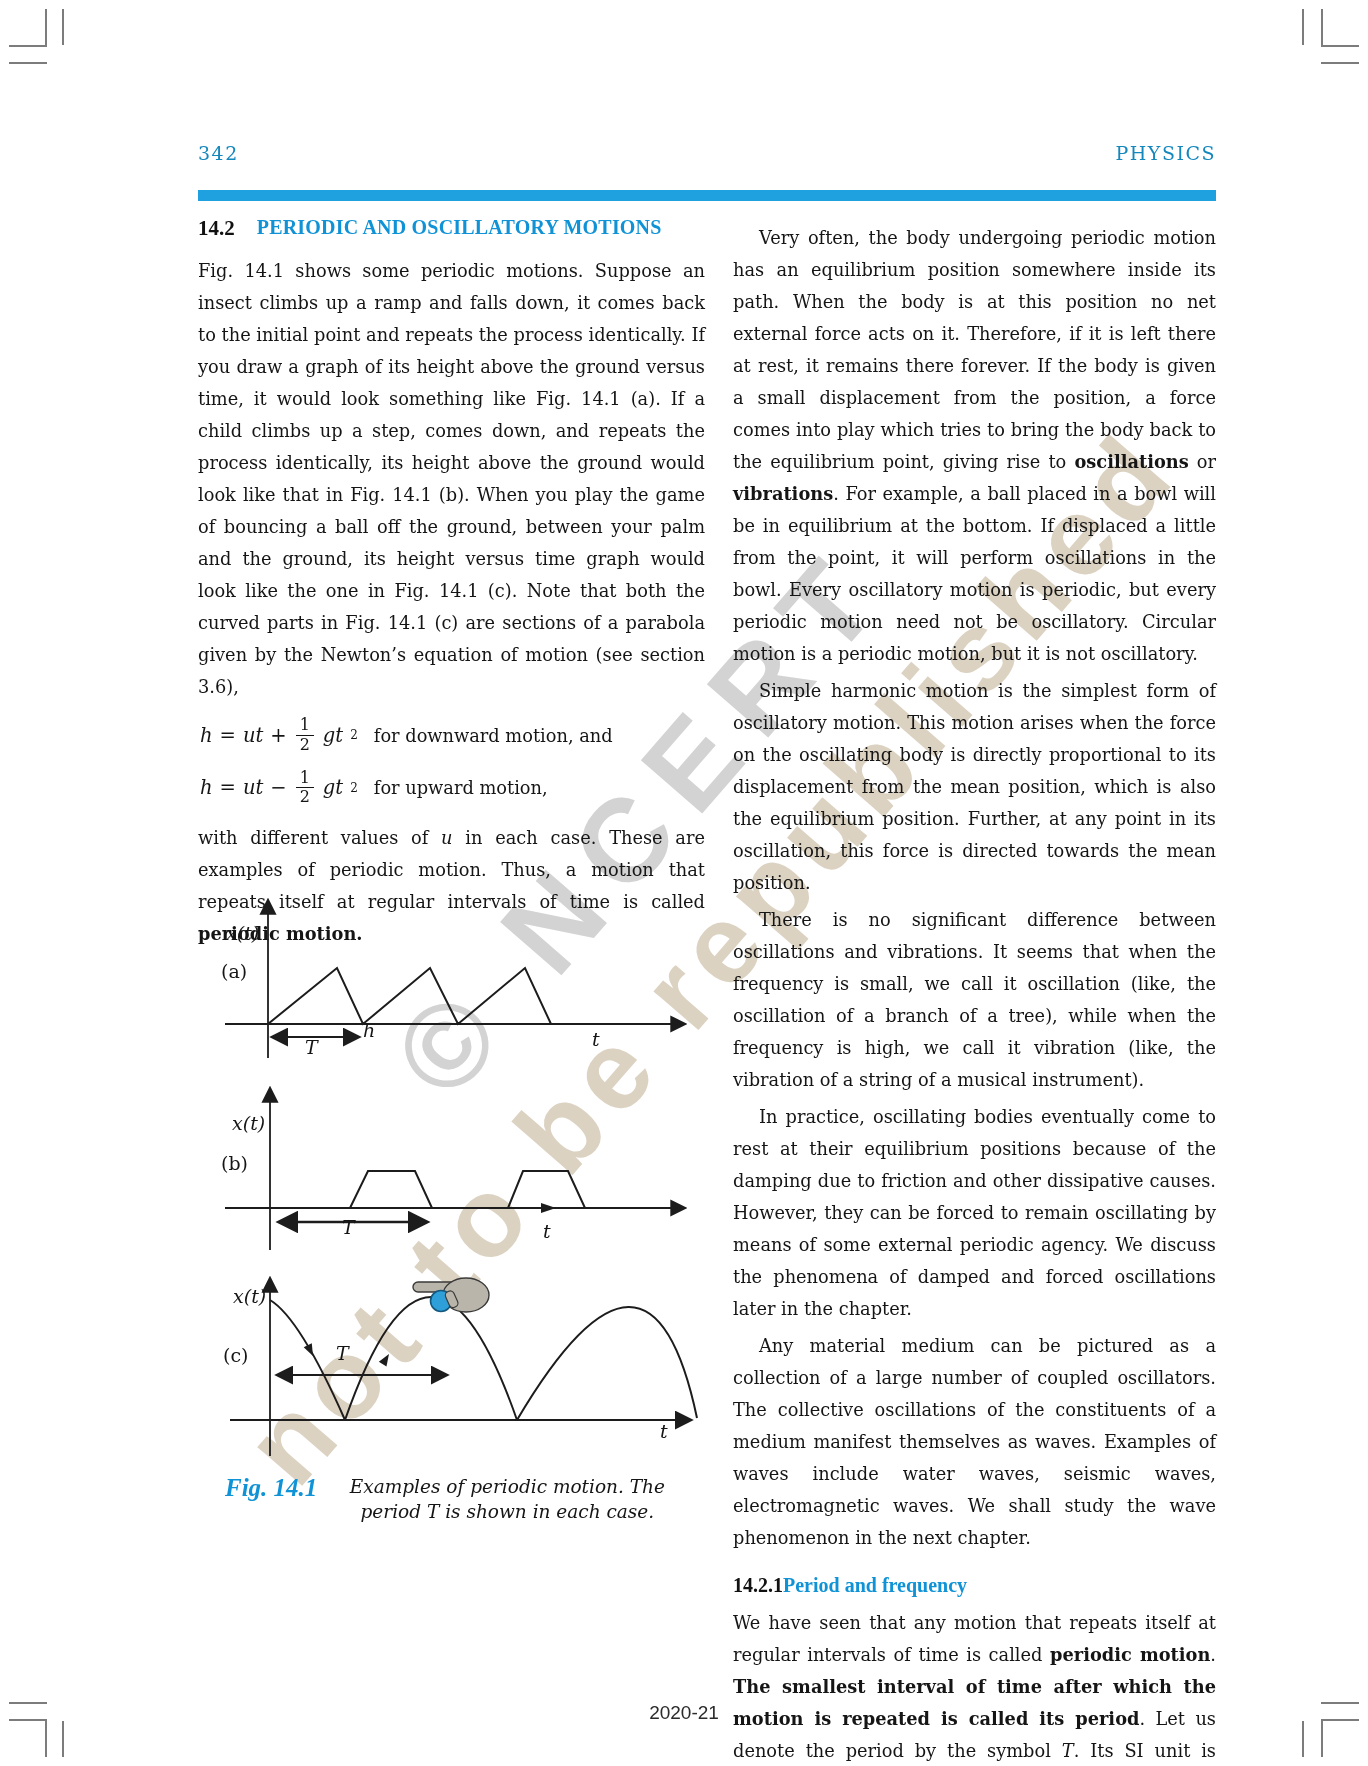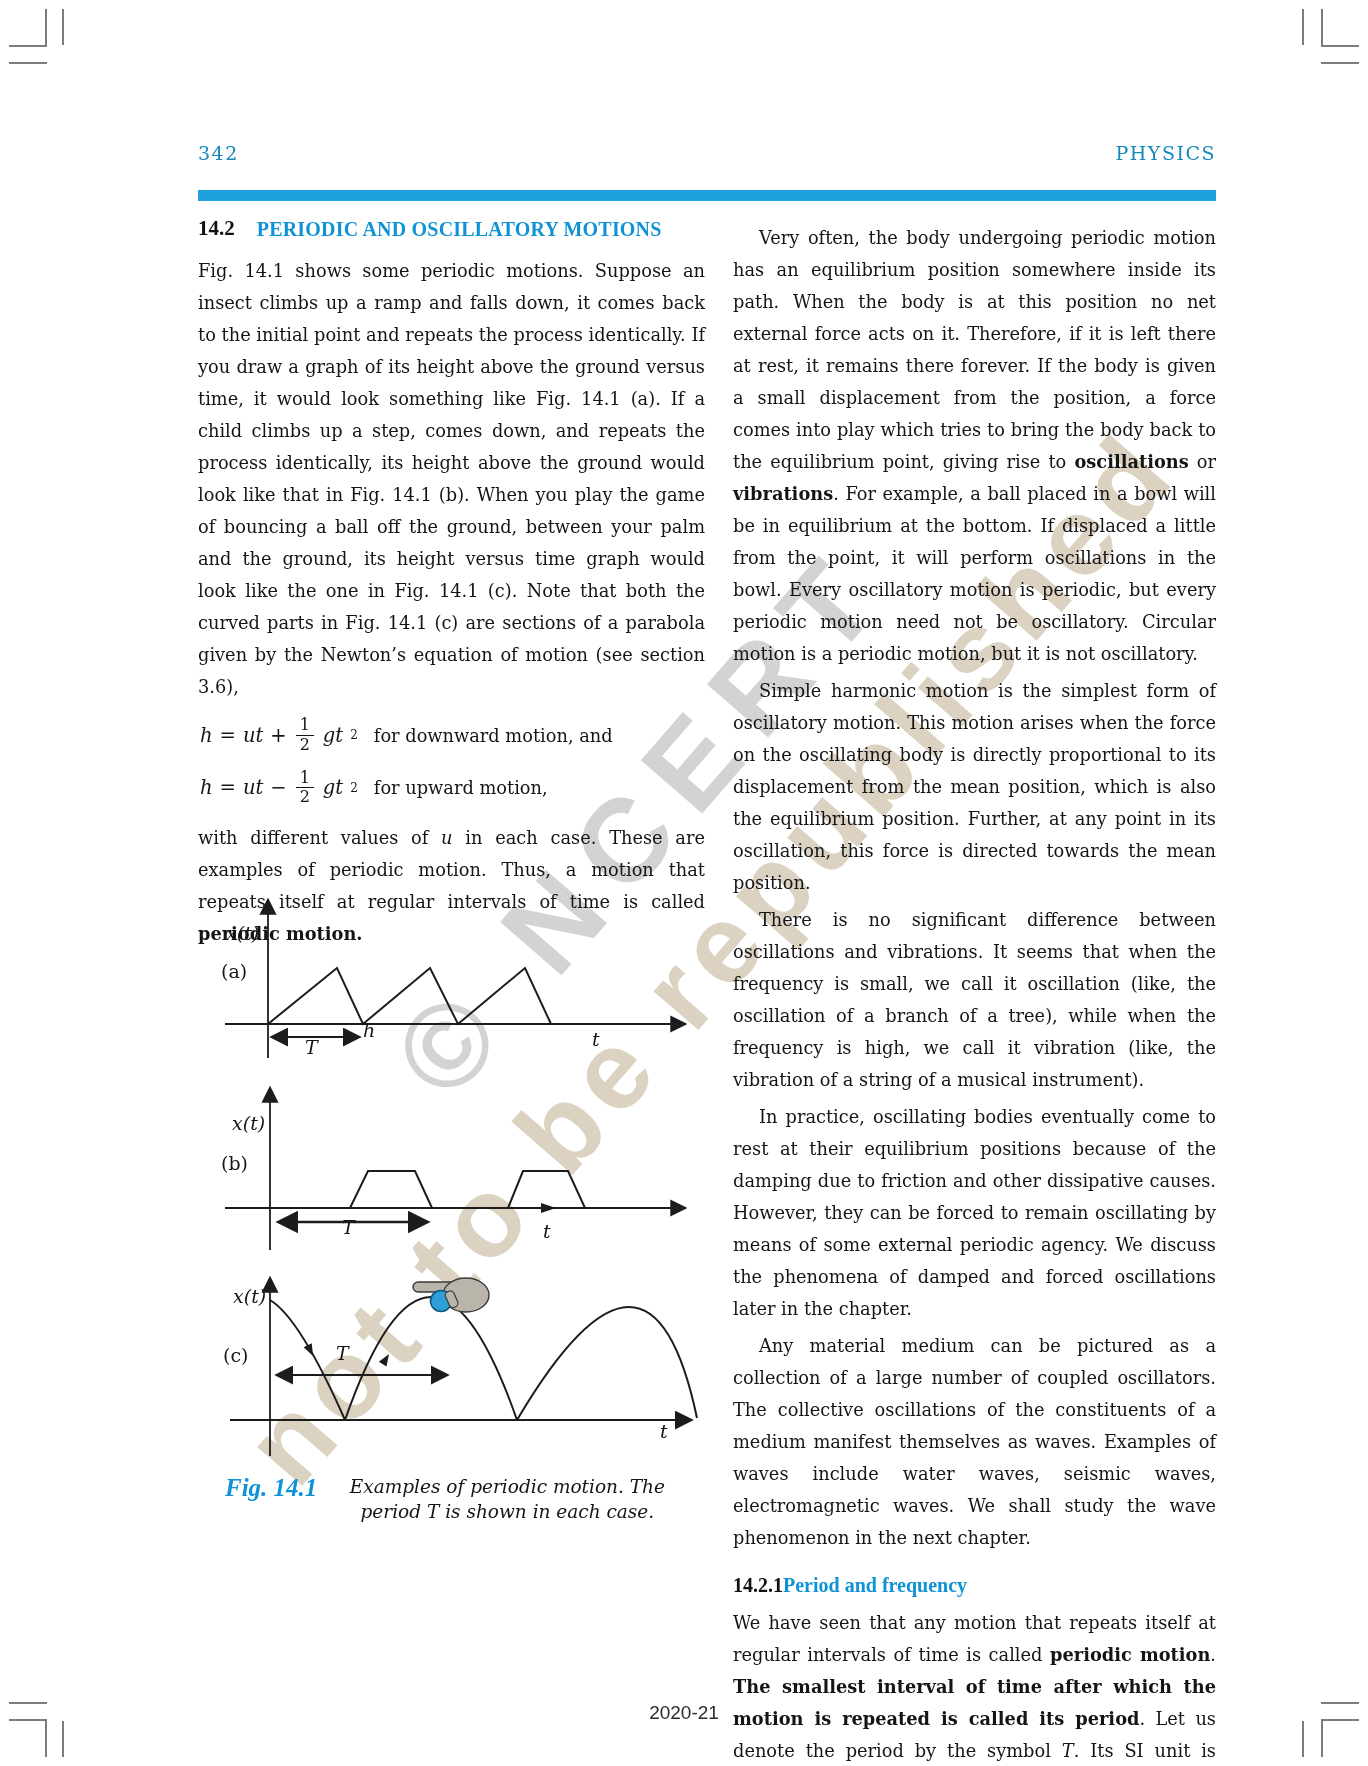--- a/index.html
+++ b/index.html
@@ -22,21 +22,21 @@
   .pgsub{font-size:19px;letter-spacing:1.5px;color:var(--header-text,#1487bd);}
   .rule{left:198px;top:190px;width:1018px;height:11px;background:var(--accent-bar,#1ea1de);}
   
   .col-left{left:198px;top:212px;width:507px;}
   .col-right{left:733px;top:222px;width:483px;}
   .body-p{margin:0 0 5px 0;text-align:justify;font-size:17.8px;line-height:32px;}
   .indent{text-indent:26px;}
   .b{font-weight:bold;}
   .i{font-style:italic;}
   
-  .sec-head{display:flex;gap:22px;align-items:flex-end;margin:4px 0 14px 0;
+  .sec-head{display:flex;gap:22px;align-items:flex-start;margin:4px 0 14px 0;
             font-family:"Liberation Serif",serif;font-weight:bold;}
   .sec-num{font-size:21px;color:#111;}
   .sec-title{font-size:20px;color:var(--accent-heading,#0f93d6);letter-spacing:.2px;}
   .subsec-head{display:flex;gap:0;align-items:baseline;margin:20px 0 10px 0;
                font-family:"Liberation Serif",serif;font-weight:bold;}
   .subsec-num{font-size:20px;color:#111;}
   .subsec-title{font-size:20px;color:var(--accent-heading,#0f93d6);}
   
   .equation{display:flex;align-items:center;gap:16px;margin:14px 0 16px 2px;font-size:19.5px;}
   .eq-math{display:inline-flex;align-items:center;gap:7px;}

